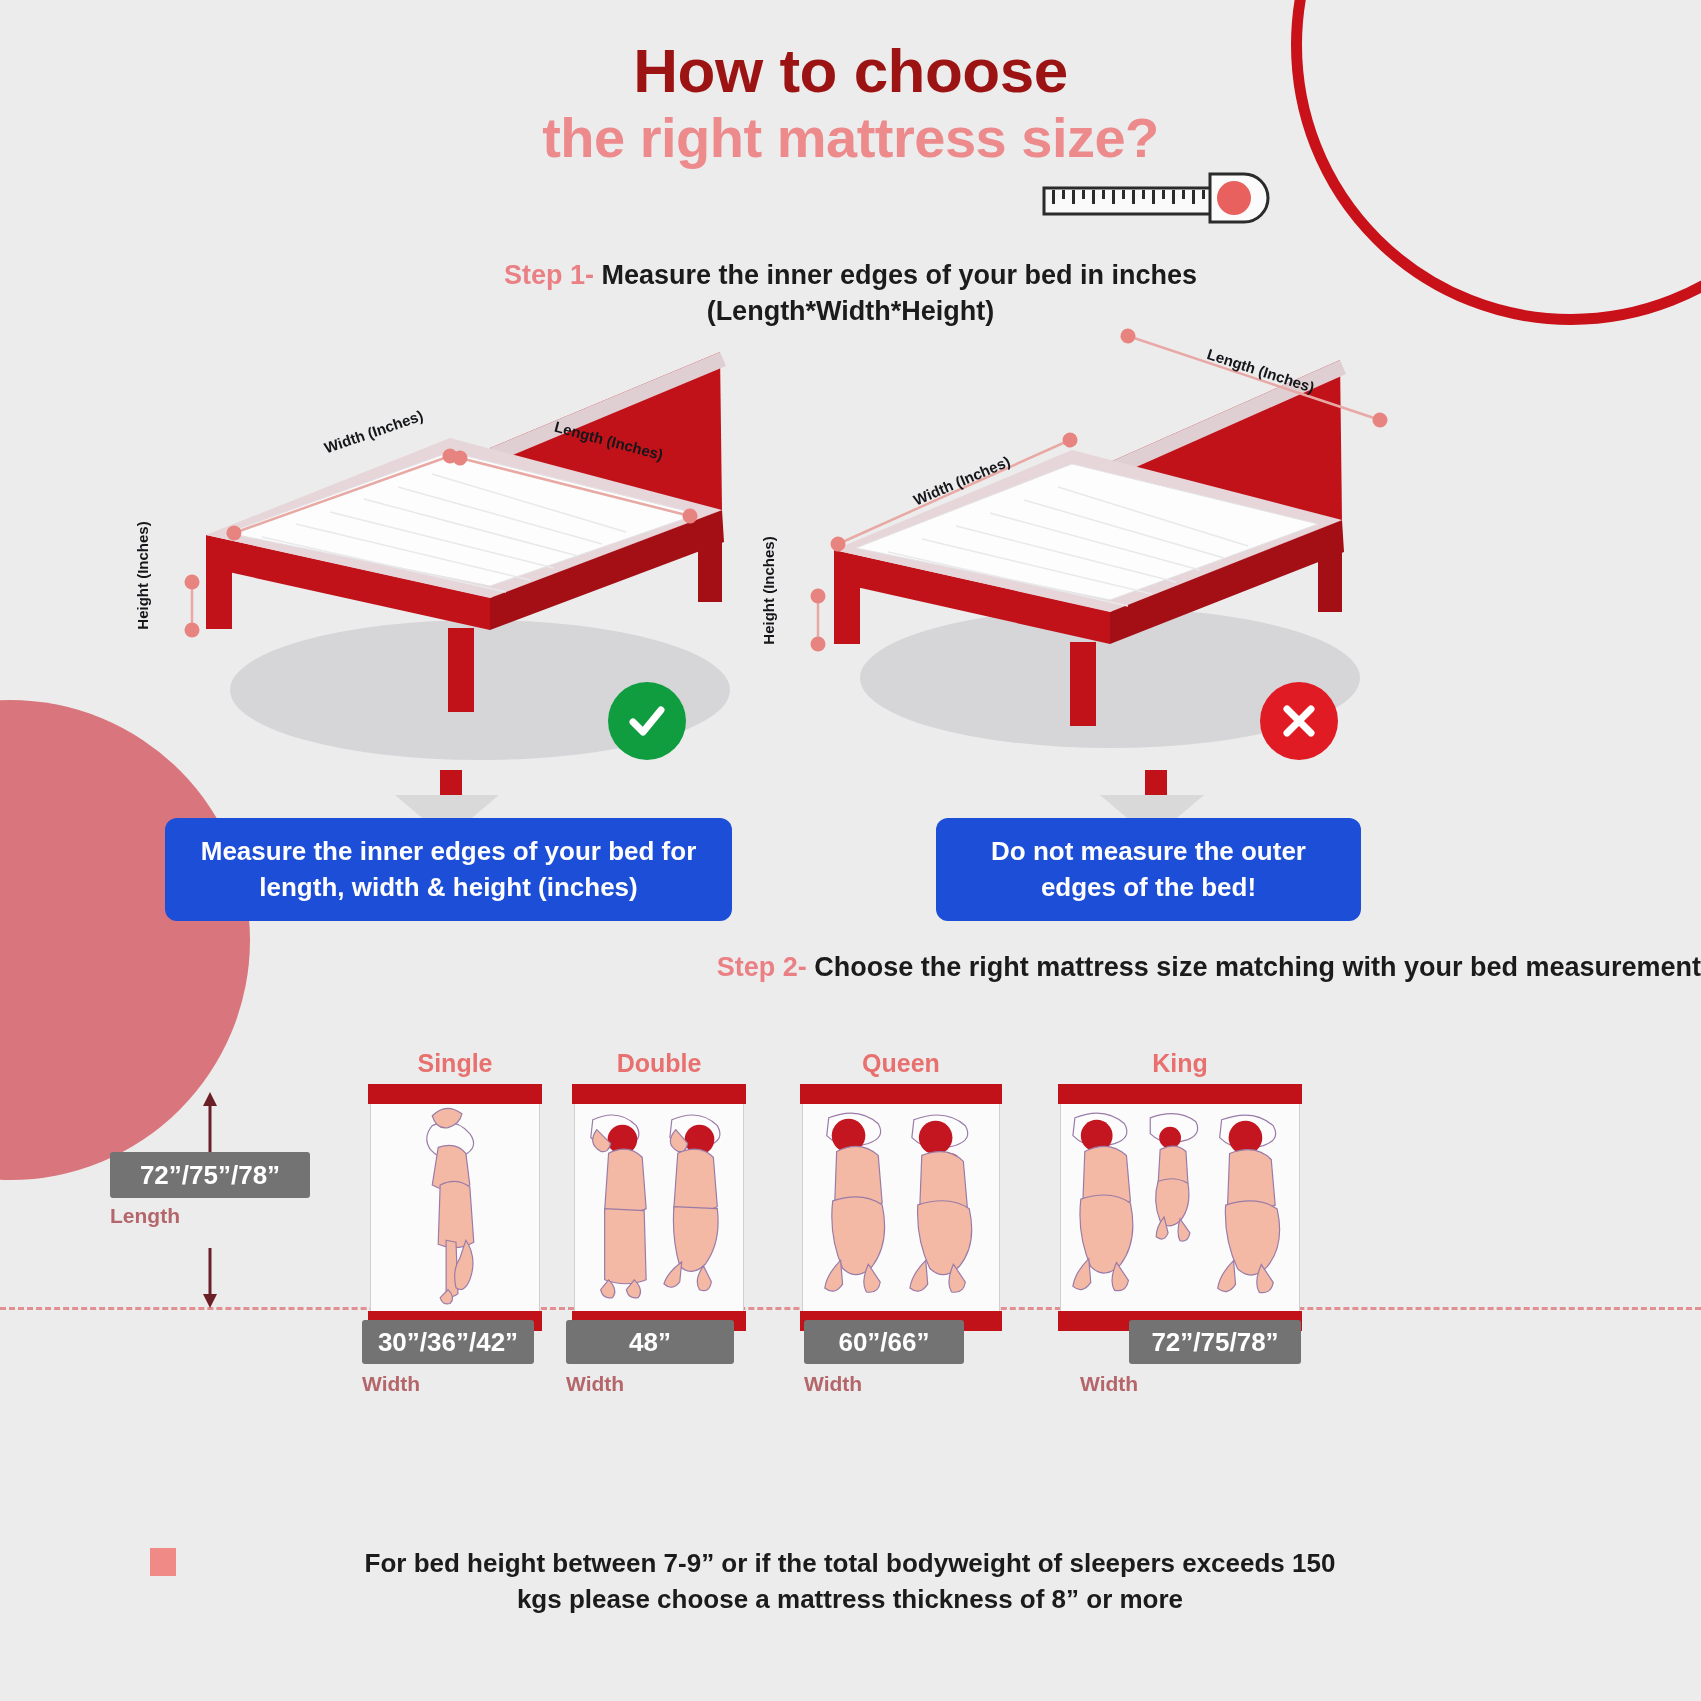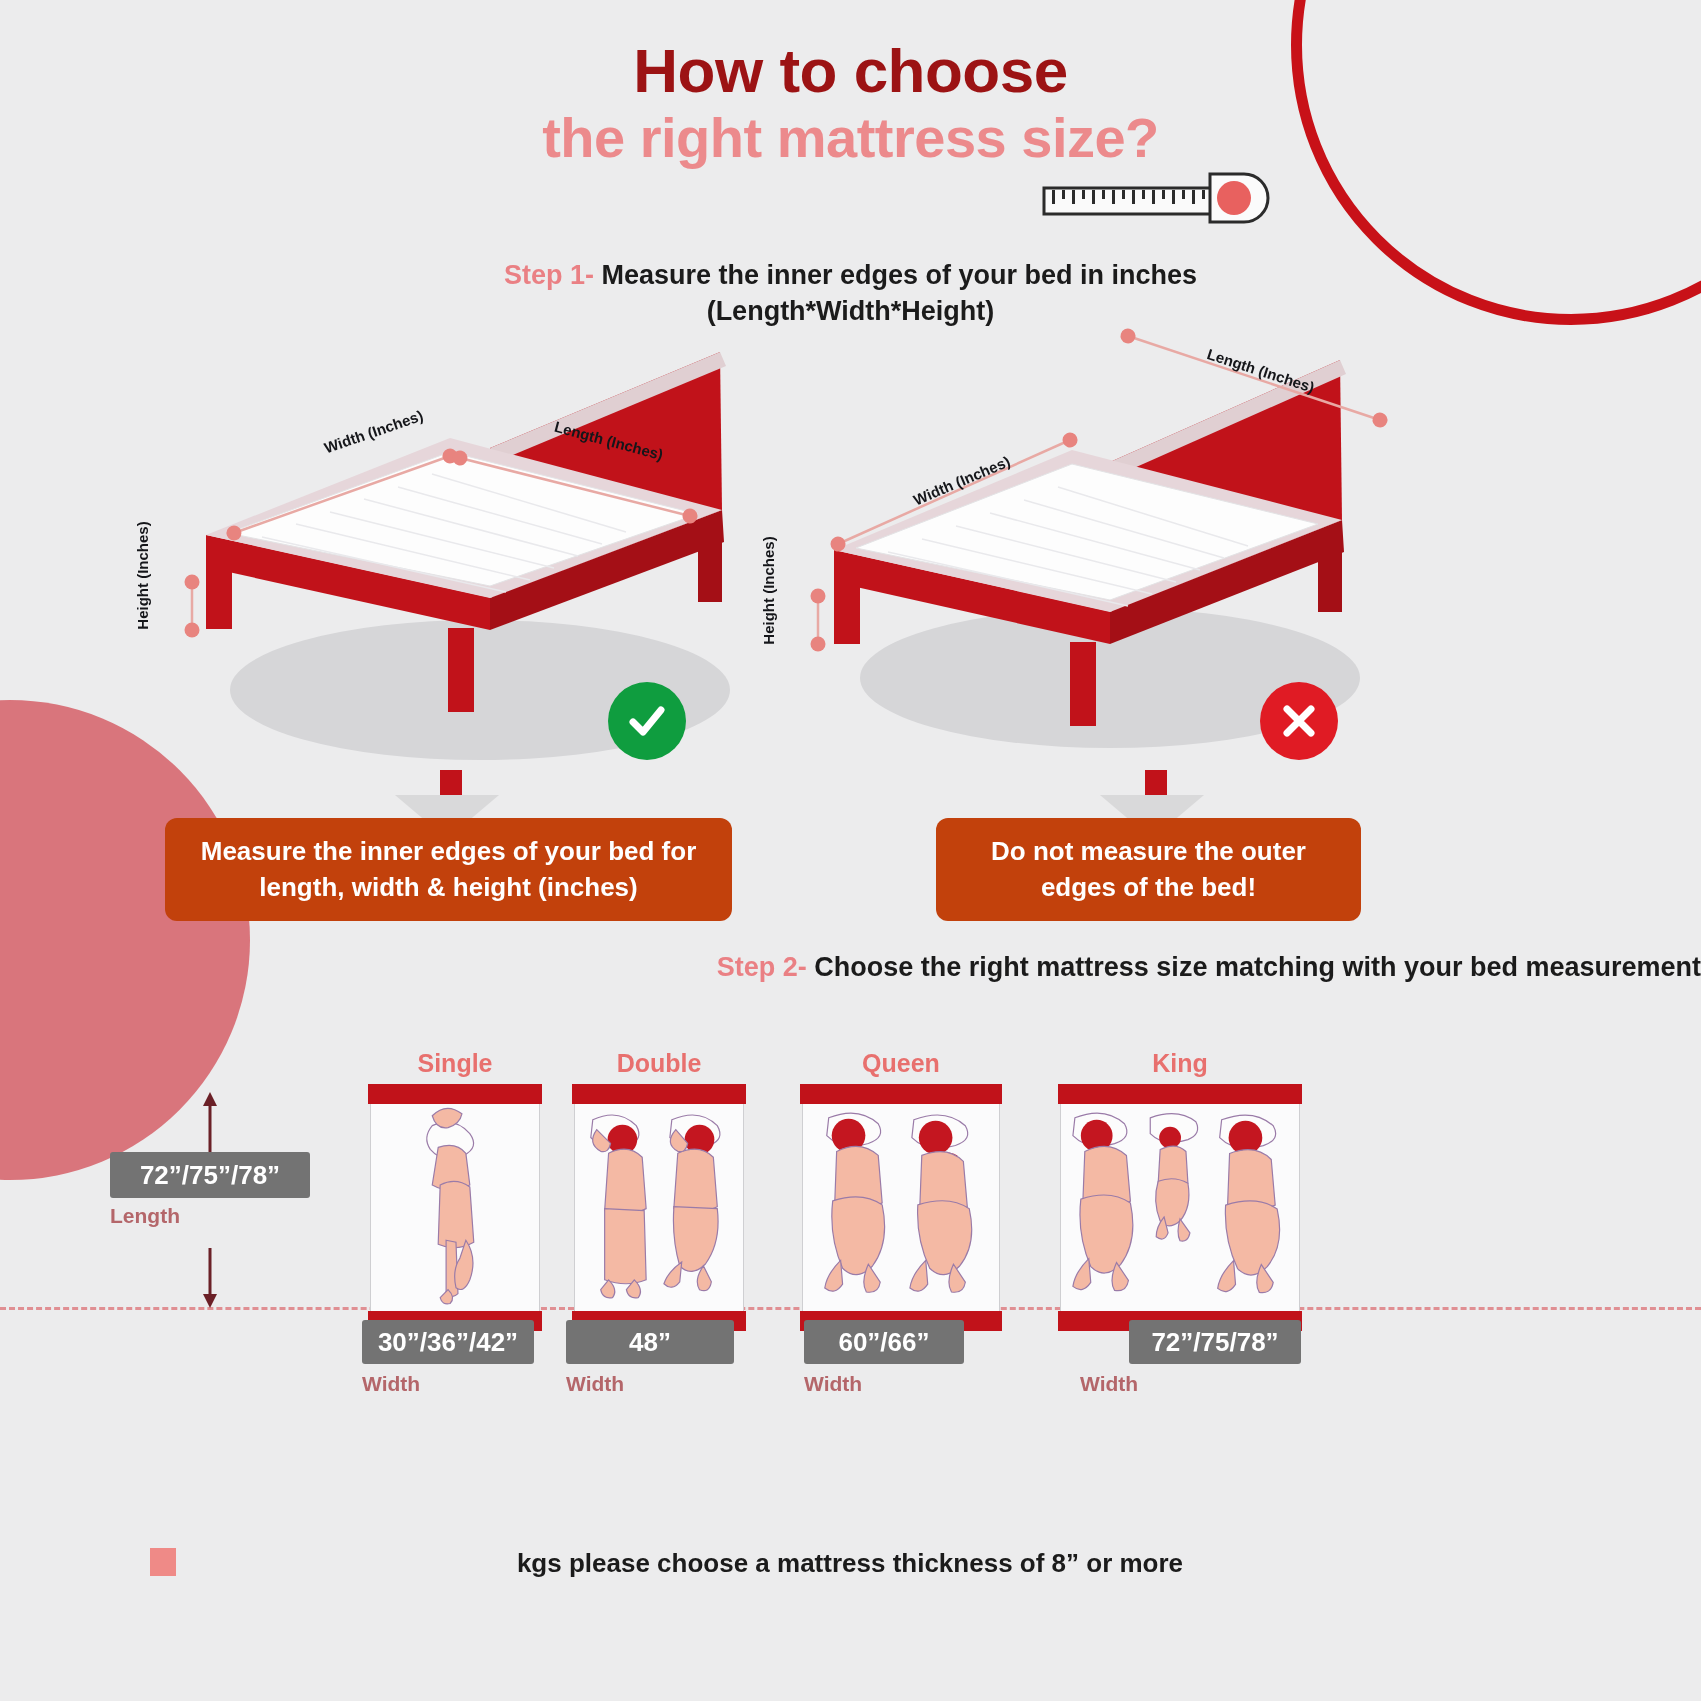--- a/index.html
+++ b/index.html
@@ -69,21 +69,21 @@
   .mark{
     position:absolute;width:78px;height:78px;border-radius:50%;
     display:flex;align-items:center;justify-content:center;
   }
   .mark.ok{left:608px;top:682px;background:#0f9d3f;}
   .mark.no{left:1260px;top:682px;background:#e01b24;}
   .mark svg{display:block;}
 
   
   .callout{
-    position:absolute;border-radius:12px;background:#c2410c;color:#fff;
+    position:absolute;border-radius:12px;background:#1d4ed8;color:#fff;
     display:flex;align-items:center;justify-content:center;text-align:center;
     font-size:26px;font-weight:bold;line-height:1.35;padding:0 24px;
     box-sizing:border-box;
   }
   .callout-left{left:165px;top:818px;width:567px;height:103px;}
   .callout-right{left:936px;top:818px;width:425px;height:103px;}
   .ptr{
     position:absolute;width:0;height:0;
     border-left:52px solid transparent;border-right:52px solid transparent;
     border-top:44px solid #d9d9da;
@@ -415,16 +415,17 @@
   <div class="badge-cap w-cap-0">Width</div>
   <div class="badge w-badge-1">48”</div>
   <div class="badge-cap w-cap-1">Width</div>
   <div class="badge w-badge-2">60”/66”</div>
   <div class="badge-cap w-cap-2">Width</div>
   <div class="badge w-badge-3">72”/75/78”</div>
   <div class="badge-cap w-cap-3">Width</div>
 
   <div class="footer-sq"></div>
   <div class="footer">
+    <div>For bed height between 7-9” or if the total bodyweight of sleepers exceeds 150</div>
     <div>kgs please choose a mattress thickness of 8” or more</div>
   </div>
 
 </div>
 
 </body></html>

